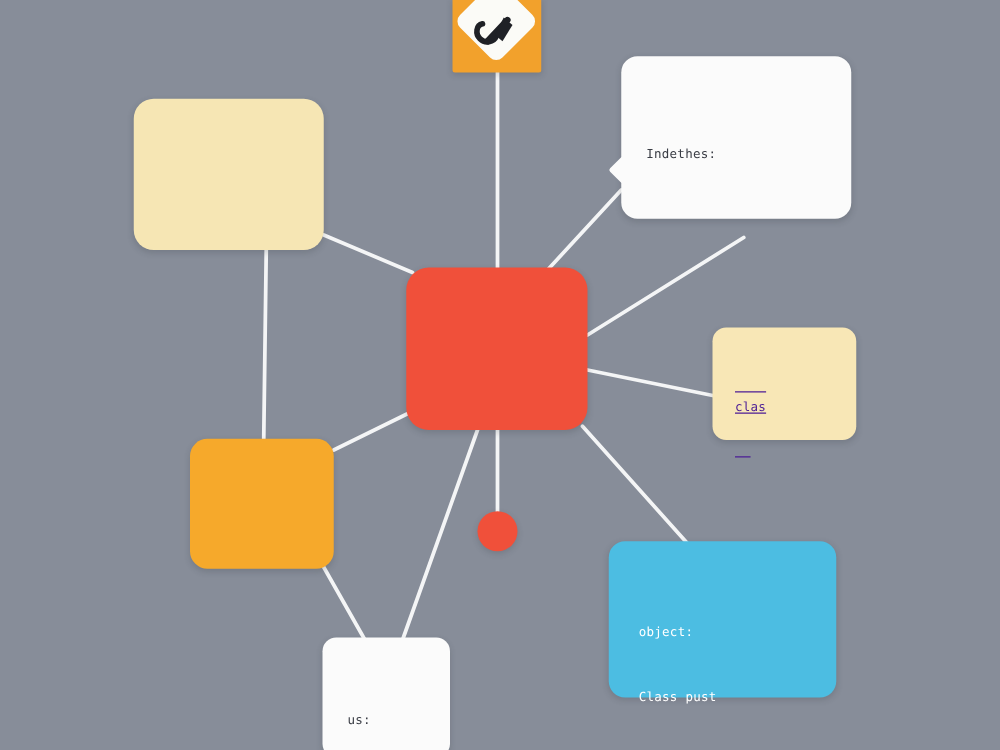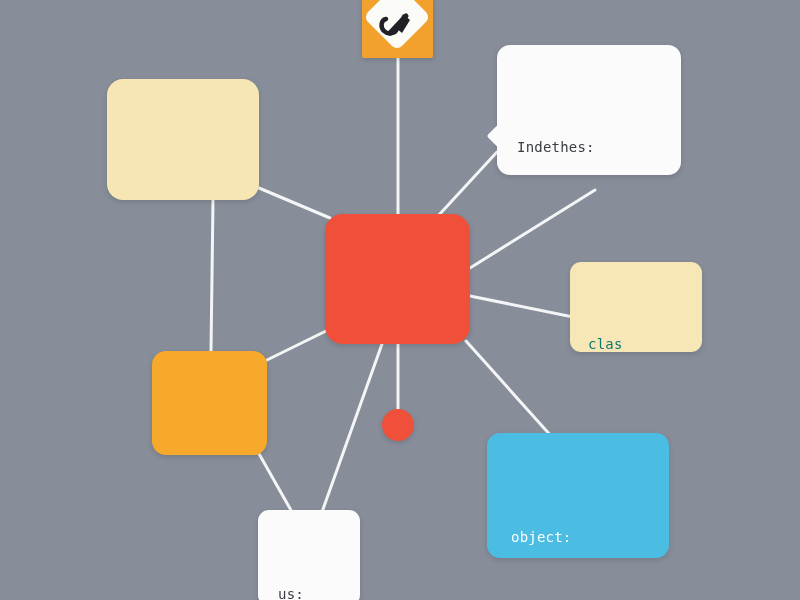--- a/index.html
+++ b/index.html
@@ -23,21 +23,21 @@
     pointer-events: none;
   }
   .node {
     position: absolute;
     box-sizing: border-box;
     border-radius: 14px;
     box-shadow: 0 2px 5px rgba(40,44,52,0.18);
   }
   .node.text {
     padding: 18px 20px;
-    font-size: 14px;
+    font-size: 10px;
     line-height: 1.72;
     letter-spacing: 0.2px;
     white-space: pre;
   }
   .node-line { display: block; }
 
   
   #node-hub {
     left: 325px; top: 214px;
     width: 145px; height: 130px;
@@ -64,33 +64,34 @@
   }
   #node-white-top {
     left: 497px; top: 45px;
     width: 184px; height: 130px;
     background: #fbfbfb;
     color: #3a3d45;
     border-radius: 13px;
   }
   #node-cream-small {
     left: 570px; top: 262px;
-    width: 132px; height: 90px;
+    width: 115px; height: 90px;
     background: #f8e7b6;
-    color: #0f766e;
+    color: #4c1d95;
     border-radius: 11px;
     padding: 22px 18px;
+    text-decoration: underline;
   }
   #node-blue {
     left: 487px; top: 433px;
     width: 182px; height: 125px;
     background: #4cbde2;
     color: #ffffff;
     border-radius: 13px;
-    padding: 44px 24px;
+    padding: 31px 24px;
   }
   #node-white-bottom {
     left: 258px; top: 510px;
     width: 102px; height: 96px;
     background: #fbfbfb;
     color: #3a3d45;
     border-radius: 11px;
     padding: 24px 20px;
   }
   

